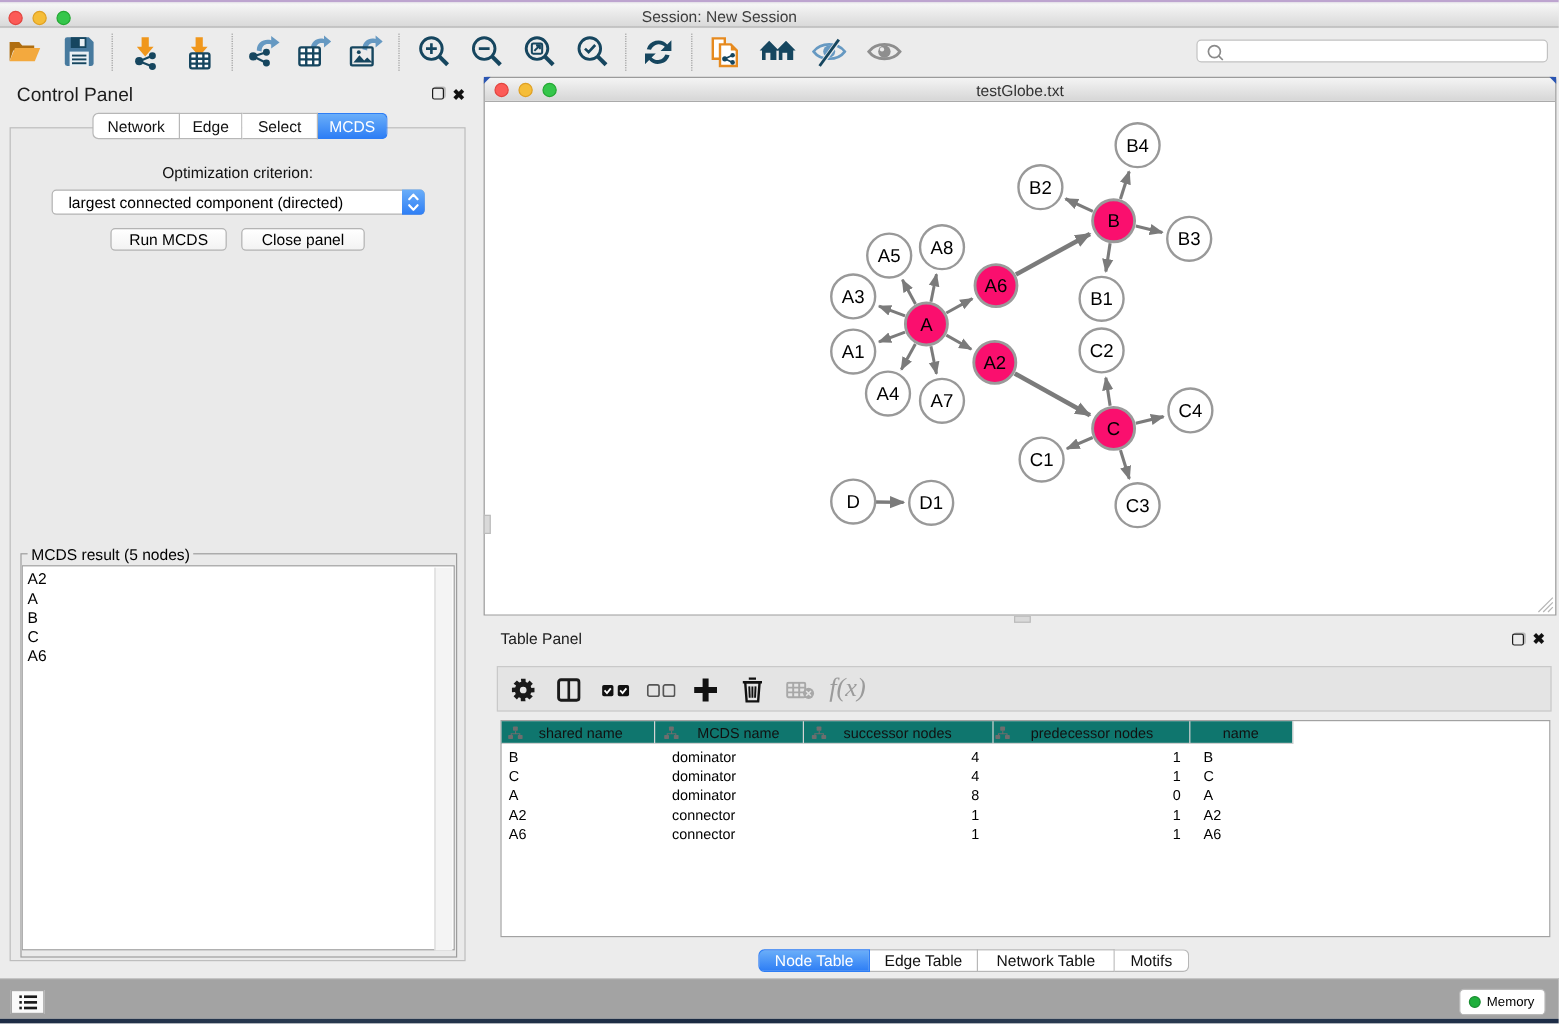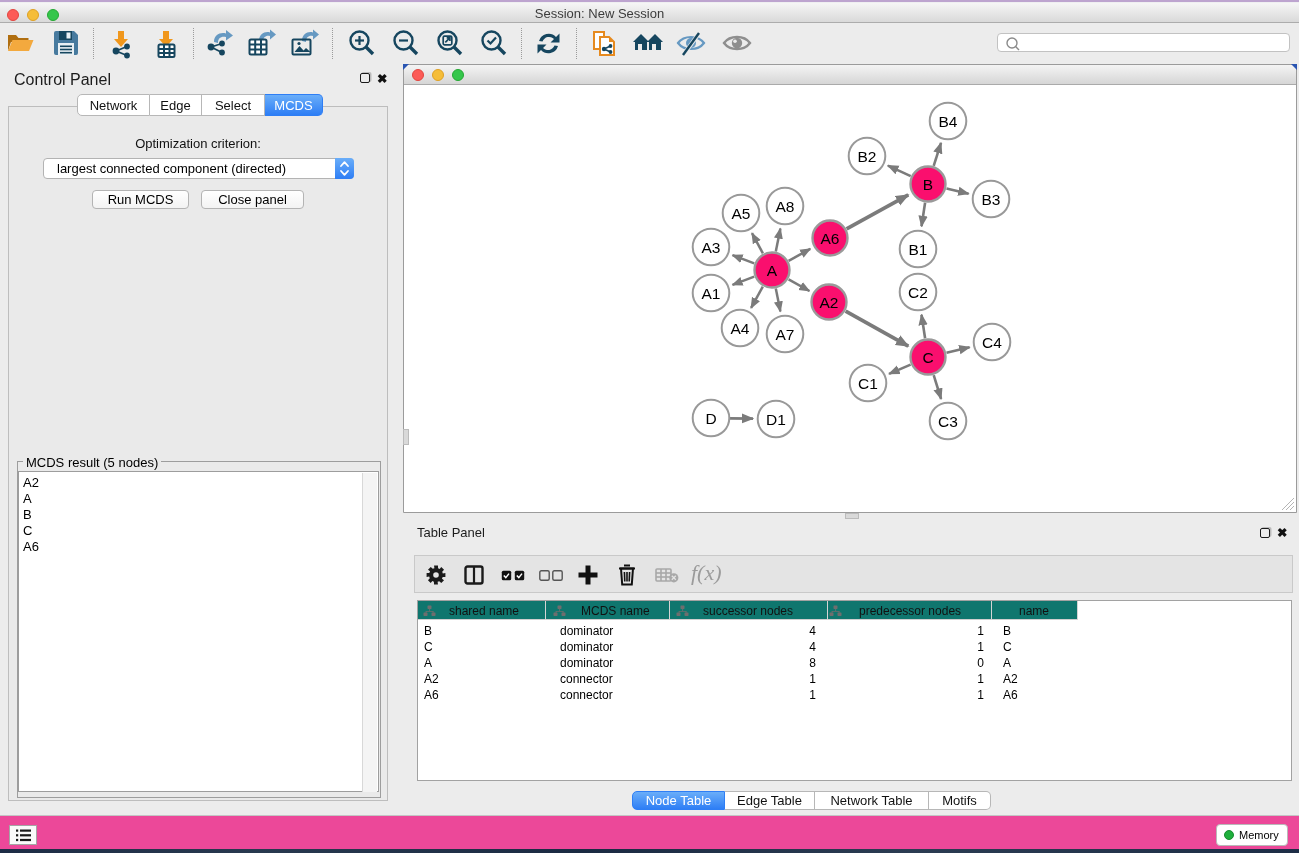--- a/index.html
+++ b/index.html
@@ -78,21 +78,21 @@
   border:1px solid #a2a2a2; }
 #tp-head { position:absolute; left:0; top:0; width:659px; height:19px; background:#0f766e;
   border-bottom:1px solid #cfcfcf; }
 .hv { position:absolute; top:0; height:19px; width:0; border-left:1px solid #d4d4d4; }
 .hlabel { position:absolute; top:3px; font-size:12px; color:#111; }
 .hicon { position:absolute; top:4px; }
 .cell { position:absolute; font-size:12px; color:#000; height:16px; line-height:16px; }
 #tp-tabs { left:632px; top:791px; }
 #tp-tabs .tab { height:19px; }
 
-#statusbar { left:0; top:815px; width:1299px; height:34px; background:#ec4899;
+#statusbar { left:0; top:815px; width:1299px; height:34px; background:#a3a3a3;
   border-top:1px solid #c4c4c4; }
 #sb-btn { position:absolute; left:9px; top:9px; width:28px; height:20px;
   background:#fafafa; border:1px solid #a5a5a5; }
 #mem-btn { position:absolute; right:11px; top:8px; width:72px; height:22px;
   background:#fff; border:1px solid #b9b9b9; border-radius:4px; font-size:11px; color:#000;
   display:flex; align-items:center; }
 #mem-dot { width:10px; height:10px; border-radius:50%; background:#1faf3c; margin:0 5px 0 7px; border:1px solid #188c30;}
 </style>
 </head>
 <body>
@@ -274,20 +274,21 @@
   <div class="li">A6</div>
   <div id="mcds-scroll"></div>
 </div>
 
 <div class="abs" id="netwin">
   <div id="net-titlebar">
     <div class="light r"></div>
       <div class="light y"></div>
       <div class="light g"></div>
   </div>
+  <div id="net-title-text">testGlobe.txt</div>
   <svg width="6" height="6" viewBox="0 0 6 6" style="position:absolute;left:-1px;top:-1px">
       <path d="M0,0 H6 L0,6 z" fill="#2a55b2"></path>
     </svg>
   <svg width="6" height="6" viewBox="0 0 6 6" style="position:absolute;right:-1px;top:-1px">
       <path d="M0,0 H6 V6 z" fill="#2a55b2"></path>
     </svg>
   <svg id="graph" width="892" height="427" viewBox="0 0 892 427" style="position:absolute;left:0;top:21px;">
     <defs>
       <marker id="arw" viewBox="0 0 10 10" refX="9" refY="5" markerWidth="4.5" markerHeight="4.5" orient="auto-start-reverse">
         <path d="M0,1 L10,5 L0,9 z" fill="#7b7b7b"></path>

